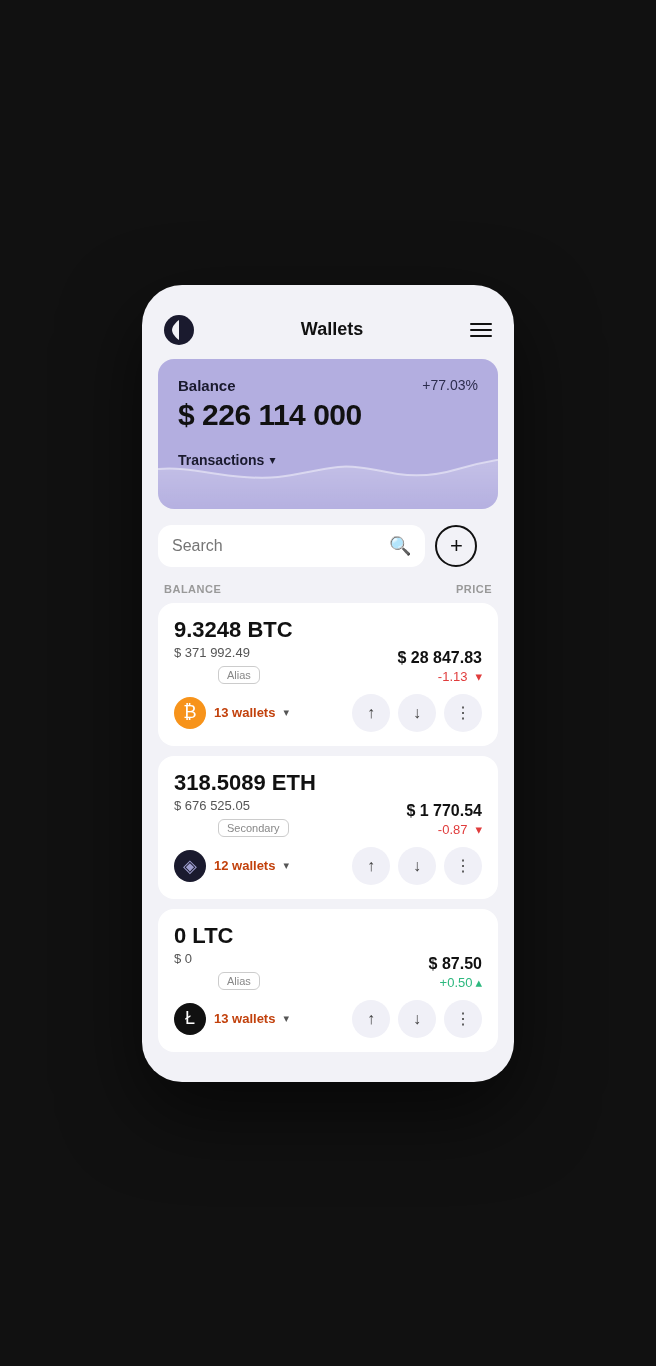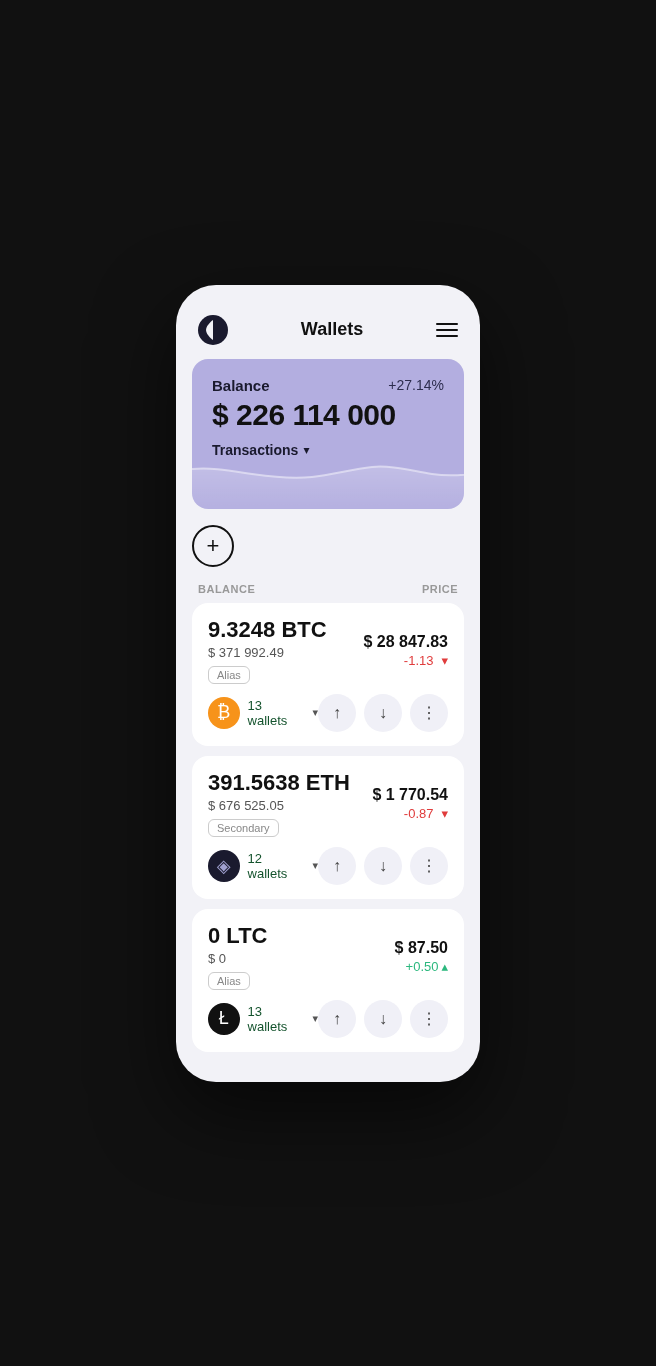--- a/index.html
+++ b/index.html
@@ -5,21 +5,21 @@
     * { box-sizing: border-box; margin: 0; padding: 0; }
     body {
       background: #111;
       display: flex;
       justify-content: center;
       align-items: center;
       min-height: 100vh;
       font-family: -apple-system, BlinkMacSystemFont, 'Segoe UI', sans-serif;
     }
     .phone {
-      width: 304px;
+      width: 372px;
       background: #f2f2f7;
       border-radius: 40px;
       overflow: hidden;
       padding: 20px 0 30px;
       box-shadow: 0 30px 80px rgba(0,0,0,0.6);
     }
     
     .header {
       display: flex;
       align-items: center;
@@ -77,21 +77,21 @@
       font-size: 30px;
       font-weight: 800;
       color: #111;
       margin-top: 4px;
       letter-spacing: -0.5px;
     }
     .transactions-row {
       display: flex;
       align-items: center;
       gap: 5px;
-      margin-top: 10px;
+      margin-top: 20px;
       margin-bottom: 0;
       padding-bottom: 14px;
     }
     .transactions-label {
       font-size: 14px;
       font-weight: 700;
       color: #1a1a2e;
     }
     .chevron-down {
       font-size: 12px;
@@ -168,21 +168,21 @@
       padding: 0 16px;
     }
     .asset-card {
       background: #fff;
       border-radius: 16px;
       padding: 14px 16px;
     }
     .asset-top {
       display: flex;
       justify-content: space-between;
-      align-items: center;
+      align-items: flex-end;
     }
     .asset-amount {
       font-size: 22px;
       font-weight: 800;
       color: #111;
     }
     .asset-usd {
       font-size: 13px;
       color: #555;
       margin-top: 2px;
@@ -206,20 +206,21 @@
     .asset-change.negative { color: #e03c3c; gap: 8px; }
     .asset-change.positive { color: #2cb87e; }
     .alias-badge {
       display: inline-block;
       border: 1px solid #ccc;
       border-radius: 6px;
       padding: 2px 8px;
       font-size: 11px;
       color: #888;
       margin-top: 6px;
+      margin-left: 44px;
     }
     .asset-bottom {
       display: flex;
       align-items: center;
       justify-content: space-between;
       margin-top: 10px;
     }
     .wallet-info {
       display: flex;
       align-items: center;
@@ -232,22 +233,22 @@
       display: flex;
       align-items: center;
       justify-content: center;
       font-size: 18px;
     }
     .btc-logo { background: #f7931a; color: white; }
     .eth-logo { background: #1a1a2e; color: #a0a0d0; }
     .ltc-logo { background: #111; color: white; }
     .wallet-count {
       font-size: 13px;
-      font-weight: 400;
-      color: #14532d;
+      font-weight: 700;
+      color: #c2410c;
     }
     .wallet-chevron {
       font-size: 11px;
       color: #555;
     }
     .action-buttons {
       display: flex;
       gap: 8px;
     }
     .action-btn {
@@ -278,21 +279,21 @@
     <div class="menu-icon">
       <span></span>
       <span></span>
       <span></span>
     </div>
   </div>
 
   <div class="balance-card">
     <div class="balance-top">
       <span class="balance-label">Balance</span>
-      <span class="balance-pct">+27.14%</span>
+      <span class="balance-pct">+77.03%</span>
     </div>
     <div class="balance-amount">$ 226 114 000</div>
     <div class="transactions-row">
       <span class="transactions-label">Transactions</span>
       <span class="chevron-down">▾</span>
     </div>
 
     <svg class="chart-area" viewBox="0 0 360 70" preserveAspectRatio="none">
       <defs>
         <linearGradient id="chartGrad" x1="0" y1="0" x2="0" y2="1">
@@ -300,20 +301,24 @@
           <stop offset="100%" stop-color="rgba(255,255,255,0.05)"></stop>
         </linearGradient>
       </defs>
       <path d="M0,30 C20,28 40,32 60,35 C80,38 100,40 120,38 C140,36 160,30 180,28 C200,26 220,32 240,35 C260,38 280,36 300,30 C320,24 340,20 360,18 L360,70 L0,70 Z" fill="url(#chartGrad)"></path>
       <path d="M0,30 C20,28 40,32 60,35 C80,38 100,40 120,38 C140,36 160,30 180,28 C200,26 220,32 240,35 C260,38 280,36 300,30 C320,24 340,20 360,18" fill="none" stroke="rgba(255,255,255,0.7)" stroke-width="2"></path>
     </svg>
   </div>
 
   <div class="search-section">
     <div class="search-row">
+      <div class="search-bar">
+        <input class="search-input" type="text" placeholder="Search" style="">
+        <span class="search-icon-wrap">🔍</span>
+      </div>
       <button class="add-button">+</button>
     </div>
   </div>
 
   <div class="col-headers">
     <span class="col-label">BALANCE</span>
     <span class="col-label">PRICE</span>
   </div>
 
   <div class="assets-list">
@@ -343,21 +348,21 @@
           <button class="action-btn">↑</button>
           <button class="action-btn">↓</button>
           <button class="action-btn">⋮</button>
         </div>
       </div>
     </div>
 
     <div class="asset-card">
       <div class="asset-top">
         <div>
-          <div class="asset-amount">391.5638 ETH</div>
+          <div class="asset-amount">318.5089 ETH</div>
           <div class="asset-usd">$ 676 525.05</div>
           <span class="alias-badge">Secondary</span>
         </div>
         <div>
           <div class="asset-price">$ 1 770.54</div>
           <div class="asset-change negative">
             <span>-0.87</span>
             <span>▾</span>
           </div>
         </div>

